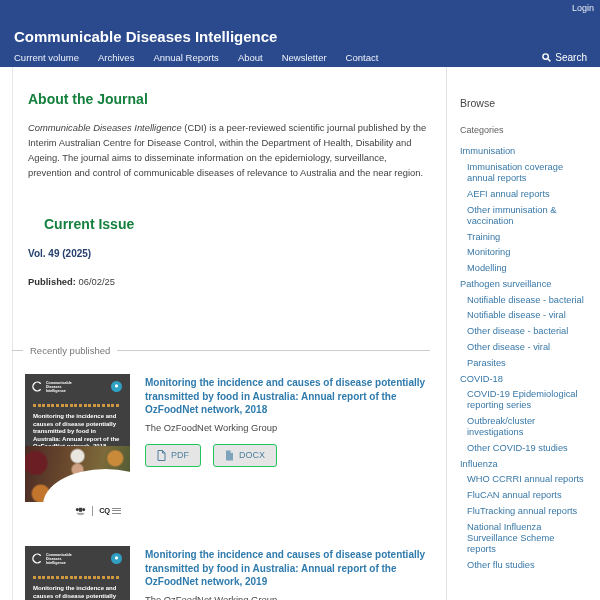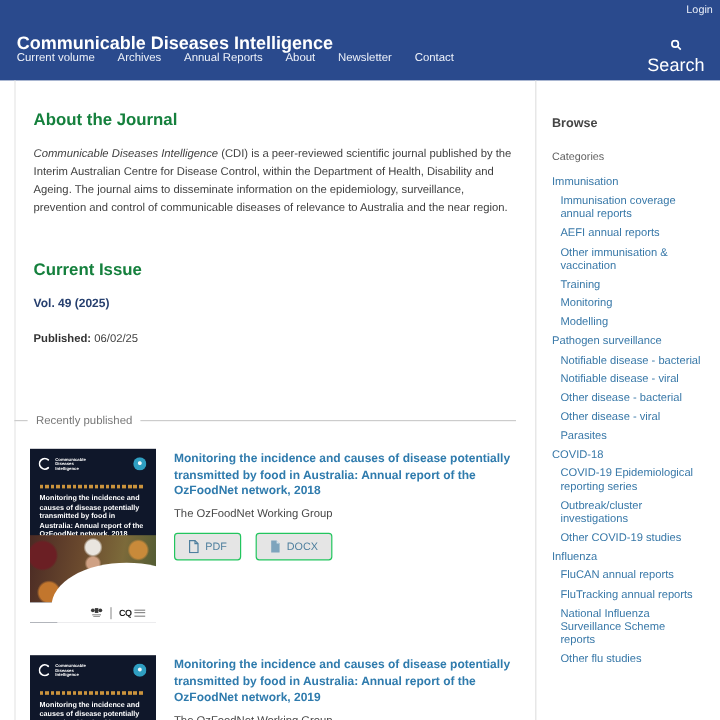--- a/index.html
+++ b/index.html
@@ -9,21 +9,21 @@
     -webkit-font-smoothing:antialiased;
   }
   
   .header { background:#2a4a8d; height:67px; position:relative; color:#fff; }
   .login-row { text-align:right; padding:3px 6px 0 0; font-size:9px;margin-left:32px; }
   .login-link { color:#e8edf7; text-decoration:none; cursor:pointer; }
   .site-title { position:absolute; left:14px; top:28px; font-size:15px; font-weight:bold; color:#fff; }
   .nav { position:absolute; left:14px; right:13px; bottom:4px; display:flex; gap:19px; align-items:center; font-size:9.5px; }
   .nav-item { color:#eef2fa; cursor:pointer; white-space:nowrap; }
   .nav-spacer { flex:1; }
-  .search-btn { display:flex; align-items:center; gap:4px; color:#fff; cursor:pointer; font-size:15px;flex-direction:column; }
+  .search-btn { display:flex; align-items:center; gap:4px; color:#fff; cursor:pointer; font-size:10px; }
   .search-btn svg { display:block; }
 
   
   .page { display:flex; height:533px; position:relative; }
   .edge-line { position:absolute; left:12px; top:0; bottom:0; width:1px; background:#e6e6e6; }
   .main { width:447px; box-sizing:border-box; border-right:1px solid #e2e2e2; padding:0 16px 0 28px; position:relative; }
   .sidebar { flex:1; box-sizing:border-box; padding:30px 8px 0 13px; }
 
   
   .section-heading { color:#15803d; font-size:14px; font-weight:bold; margin:24px 0 0 0; }
@@ -40,21 +40,21 @@
   .article { display:flex; gap:15px; margin-top:18px; margin-left:-3px; }
   .article + .article { margin-top:27px; }
   .article-body { flex:1; padding-top:2px; }
   .article-title { font-size:10px; font-weight:bold; color:#2f7bad; line-height:13.5px; cursor:pointer; }
   .article-author { font-size:9.4px; color:#474747; margin-top:5px; }
   .galleys { display:flex; gap:12px; margin-top:11px; }
   .galley-btn { display:inline-flex; align-items:center; gap:5px; border:1px solid #22c55e; border-radius:3px; padding:5px 11px; font-size:9px; color:#4e7f9e; background:#e5e5e5; cursor:pointer; }
   .galley-btn svg { display:block; }
 
   
-  .cover { width:105px; height:145px; background:#0f172a; position:relative; overflow:hidden; flex:none; cursor:pointer; }
+  .cover { width:105px; height:145px; background:#404040; position:relative; overflow:hidden; flex:none; cursor:pointer; }
   .cover-top { position:absolute; top:7px; left:7px; display:flex; gap:3px; }
   .cover-logo-text { font-size:6.5px; line-height:7px; font-weight:bold; color:#fff; transform:scale(.55); transform-origin:0 0; width:50px; white-space:pre-line; }
   .cover-badge { position:absolute; top:7px; right:8px; width:11px; height:11px; border-radius:50%; background:#2f9fc2;
       background-image:radial-gradient(circle at 50% 45%, rgba(255,255,255,.95) 0 1.2px, transparent 2px); }
   .cover-microline { position:absolute; top:30px; left:8px; right:10px; height:2.5px;
       background:repeating-linear-gradient(90deg,#dfa13f 0 3px, transparent 3px 4.6px); opacity:.9; }
   .cover-title { position:absolute; top:39px; left:8px; width:92px; font-size:6px; font-weight:bold; color:#fff; line-height:7.6px; }
   .cover-sub { position:absolute; top:72px; left:8px; font-size:6px; color:#e3a23c; transform:scale(.8); transform-origin:0 0; white-space:nowrap; }
   .cover-photo { position:absolute; left:0; right:0; bottom:17px; height:56px; }
   .photo-1 { background:
@@ -69,21 +69,21 @@
   .cover-wave { position:absolute; right:-38px; bottom:-22px; width:125px; height:72px; background:#fff; border-radius:50%; }
   .cover-footer { position:absolute; bottom:0; left:0; right:0; height:17px; background:#fff; display:flex; align-items:center; justify-content:flex-end; gap:6px; padding-right:9px; }
   .coa { display:block; }
   .logo-sep { width:1px; height:10px; background:#9a9a9a; }
   .cdc-mark { display:flex; align-items:center; gap:2.5px; }
   .cdc-letters { font-size:7.5px; font-weight:bold; color:#1c1c1c; letter-spacing:-0.5px; }
   .cdc-bars { display:flex; flex-direction:column; gap:1.5px; }
   .cdc-bars i { display:block; width:9px; height:1px; background:#8a8a8a; }
 
   
-  .browse-heading { font-size:10.5px; color:#454545; font-weight:bold; }
+  .browse-heading { font-size:10.5px; color:#454545; font-weight:normal; }
   .cat-subheading { font-size:9px; color:#5f5f5f; margin-top:16px; }
   .cat-list { margin-top:9px; }
   .cat { font-size:9.3px; color:#3878a8; line-height:11px; padding:2.4px 0; cursor:pointer; }
   .cat.lvl0 { padding-left:0; }
   .cat.lvl1 { padding-left:7px; width:118px; }
 </style>
 </head>
 <body>
 
 <div class="header">
@@ -113,21 +113,21 @@
 
 <div class="page">
   <div class="edge-line"></div>
 
   <div class="main">
     <div class="section-heading">About the Journal</div>
     <div class="about-text">
       <span class="ital">Communicable Diseases Intelligence</span><span> (CDI) is a peer-reviewed scientific journal published by the Interim Australian Centre for Disease Control, within the Department of Health, Disability and Ageing. The journal aims to disseminate information on the epidemiology, surveillance, prevention and control of communicable diseases of relevance to Australia and the near region.</span>
     </div>
 
-    <div class="section-heading" style="margin-top:36px;">Current Issue</div>
+    <div class="section-heading" style="margin-top:36px;margin-left:16px;">Current Issue</div>
     <span class="vol-link">Vol. 49 (2025)</span>
     <div class="published-line">
       <b>Published:</b>
       <span>06/02/25</span>
     </div>
 
     <div class="divider">
       <span>Recently published</span>
     </div>
 
@@ -228,20 +228,21 @@
       <div class="cat lvl1">Notifiable disease - bacterial</div>
       <div class="cat lvl1">Notifiable disease - viral</div>
       <div class="cat lvl1">Other disease - bacterial</div>
       <div class="cat lvl1">Other disease - viral</div>
       <div class="cat lvl1">Parasites</div>
       <div class="cat lvl0">COVID-18</div>
       <div class="cat lvl1">COVID-19 Epidemiological reporting series</div>
       <div class="cat lvl1">Outbreak/cluster investigations</div>
       <div class="cat lvl1">Other COVID-19 studies</div>
       <div class="cat lvl0">Influenza</div>
+      <div class="cat lvl1">WHO CCRRI annual reports</div>
       <div class="cat lvl1">FluCAN annual reports</div>
       <div class="cat lvl1">FluTracking annual reports</div>
       <div class="cat lvl1">National Influenza Surveillance Scheme reports</div>
       <div class="cat lvl1">Other flu studies</div>
 
     </div>
   </div>
 </div>
 
 </body></html>

